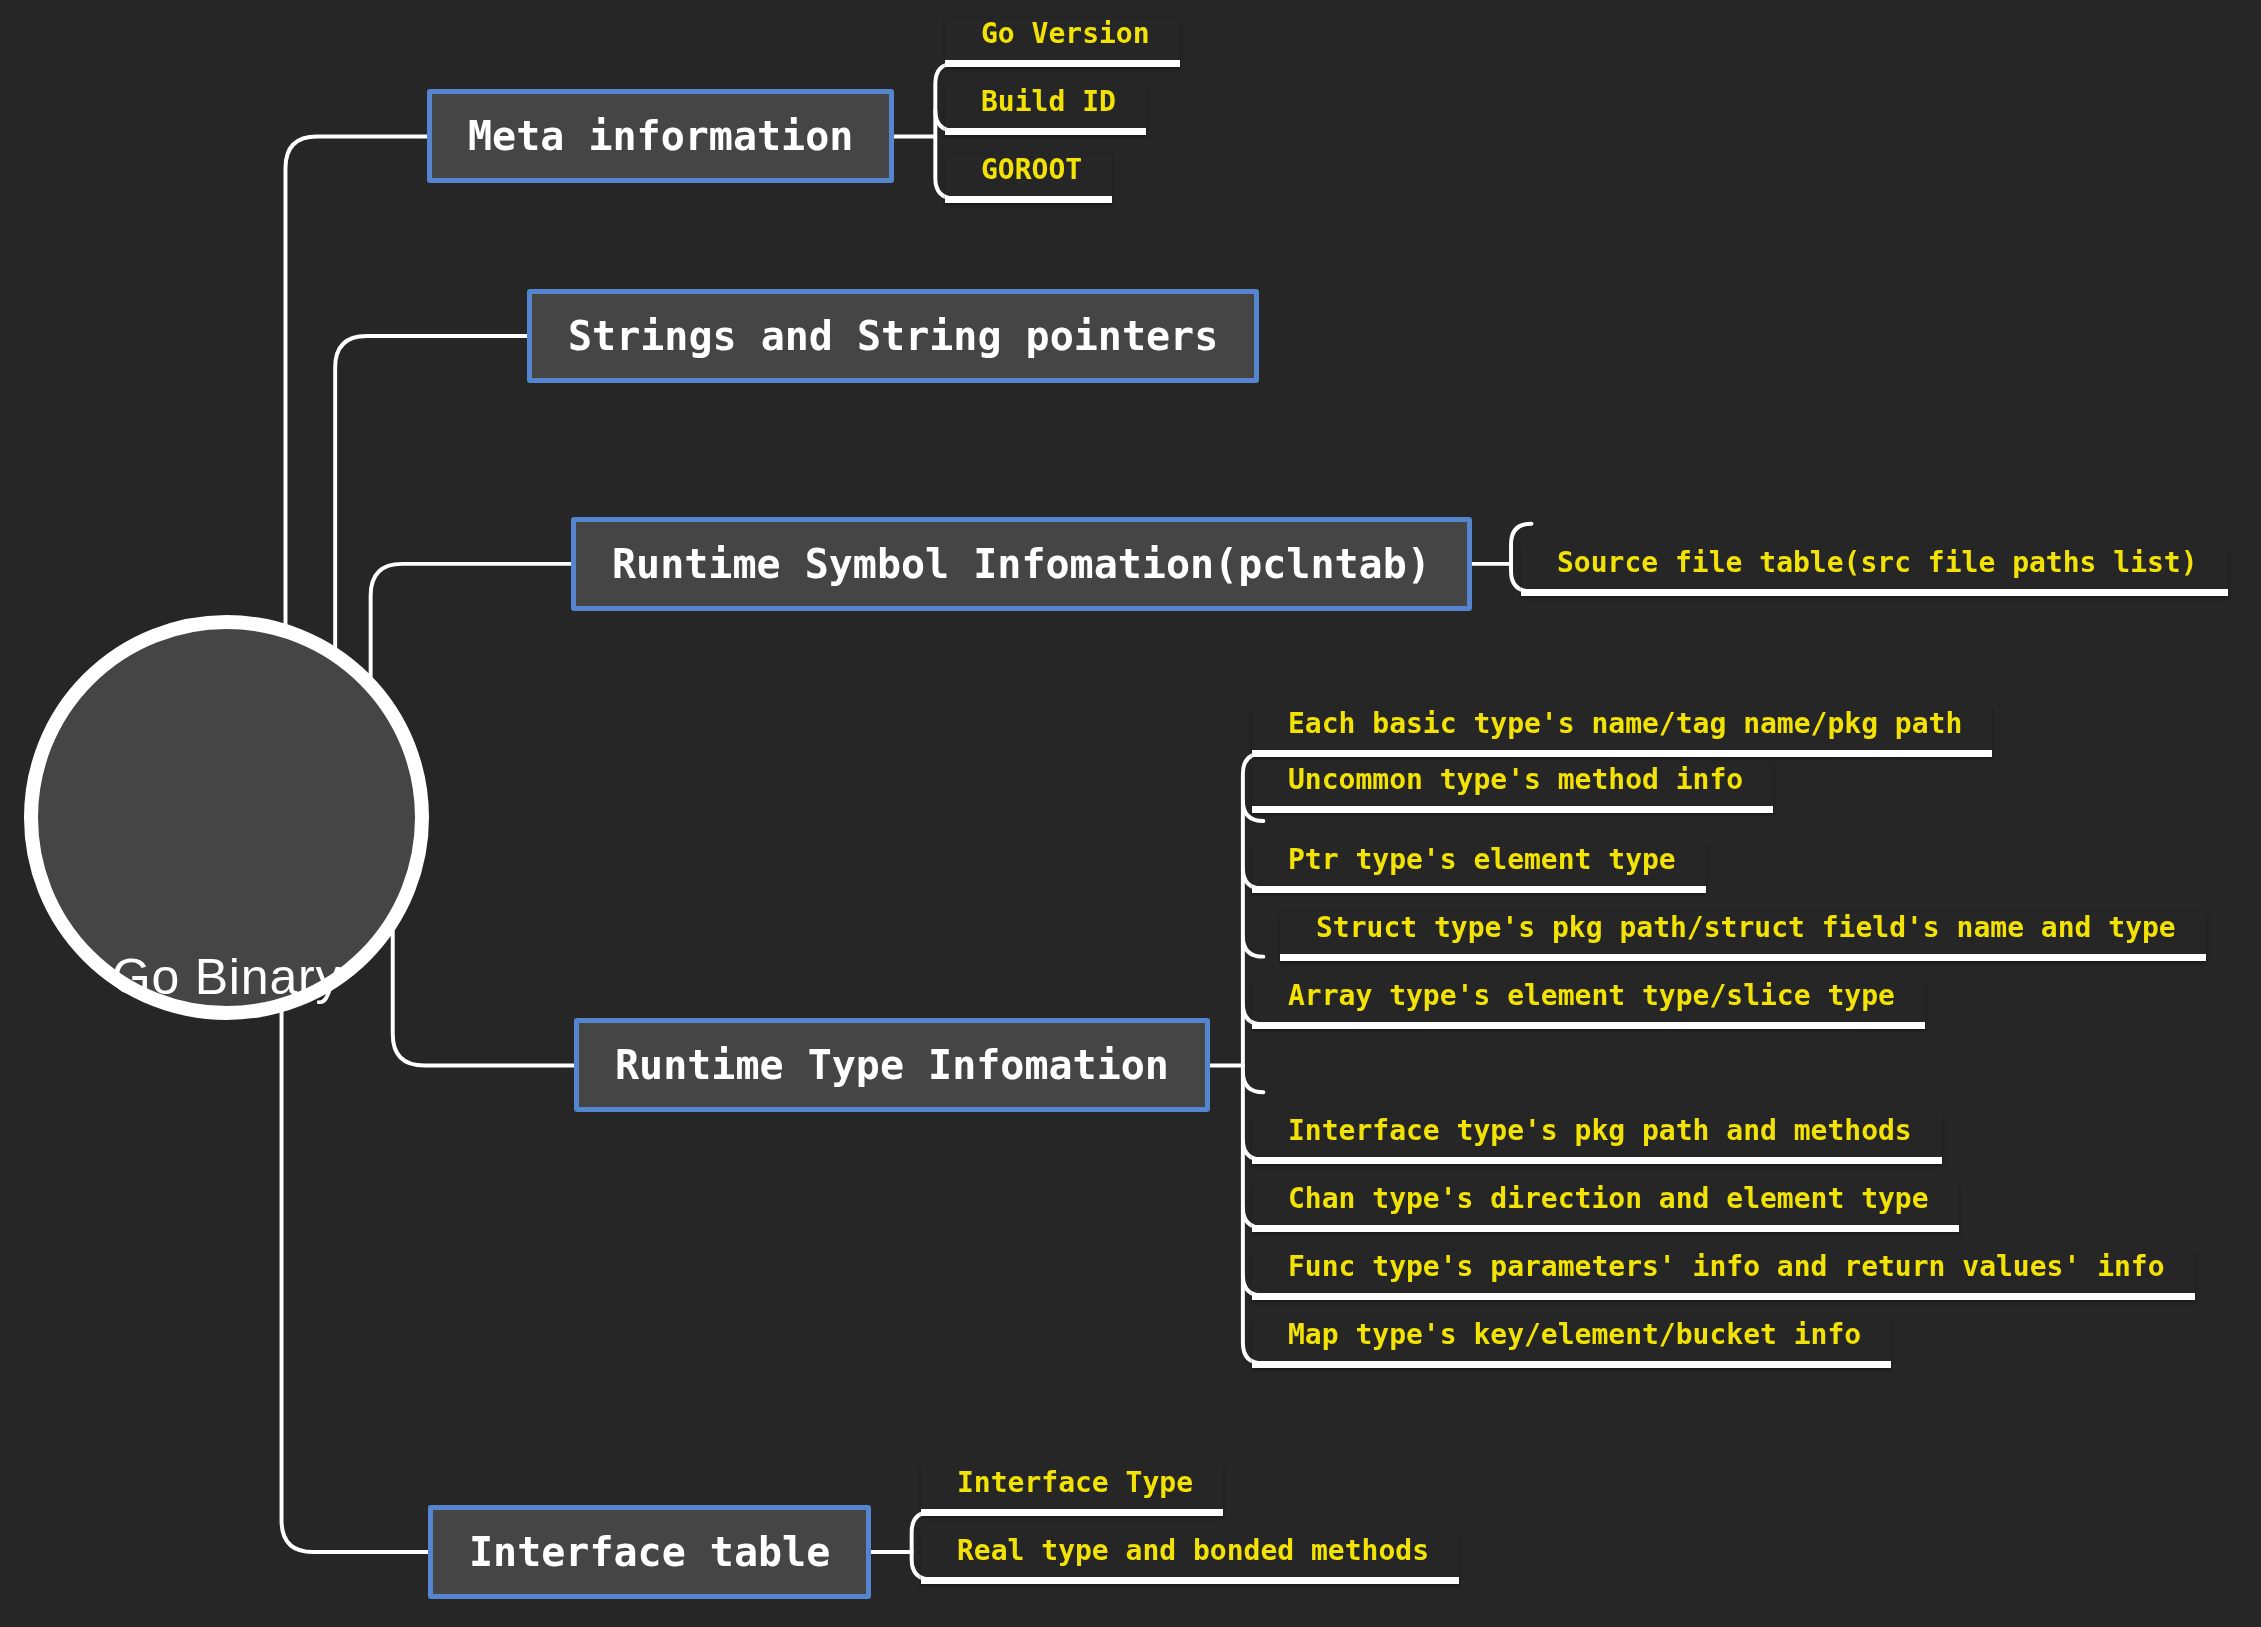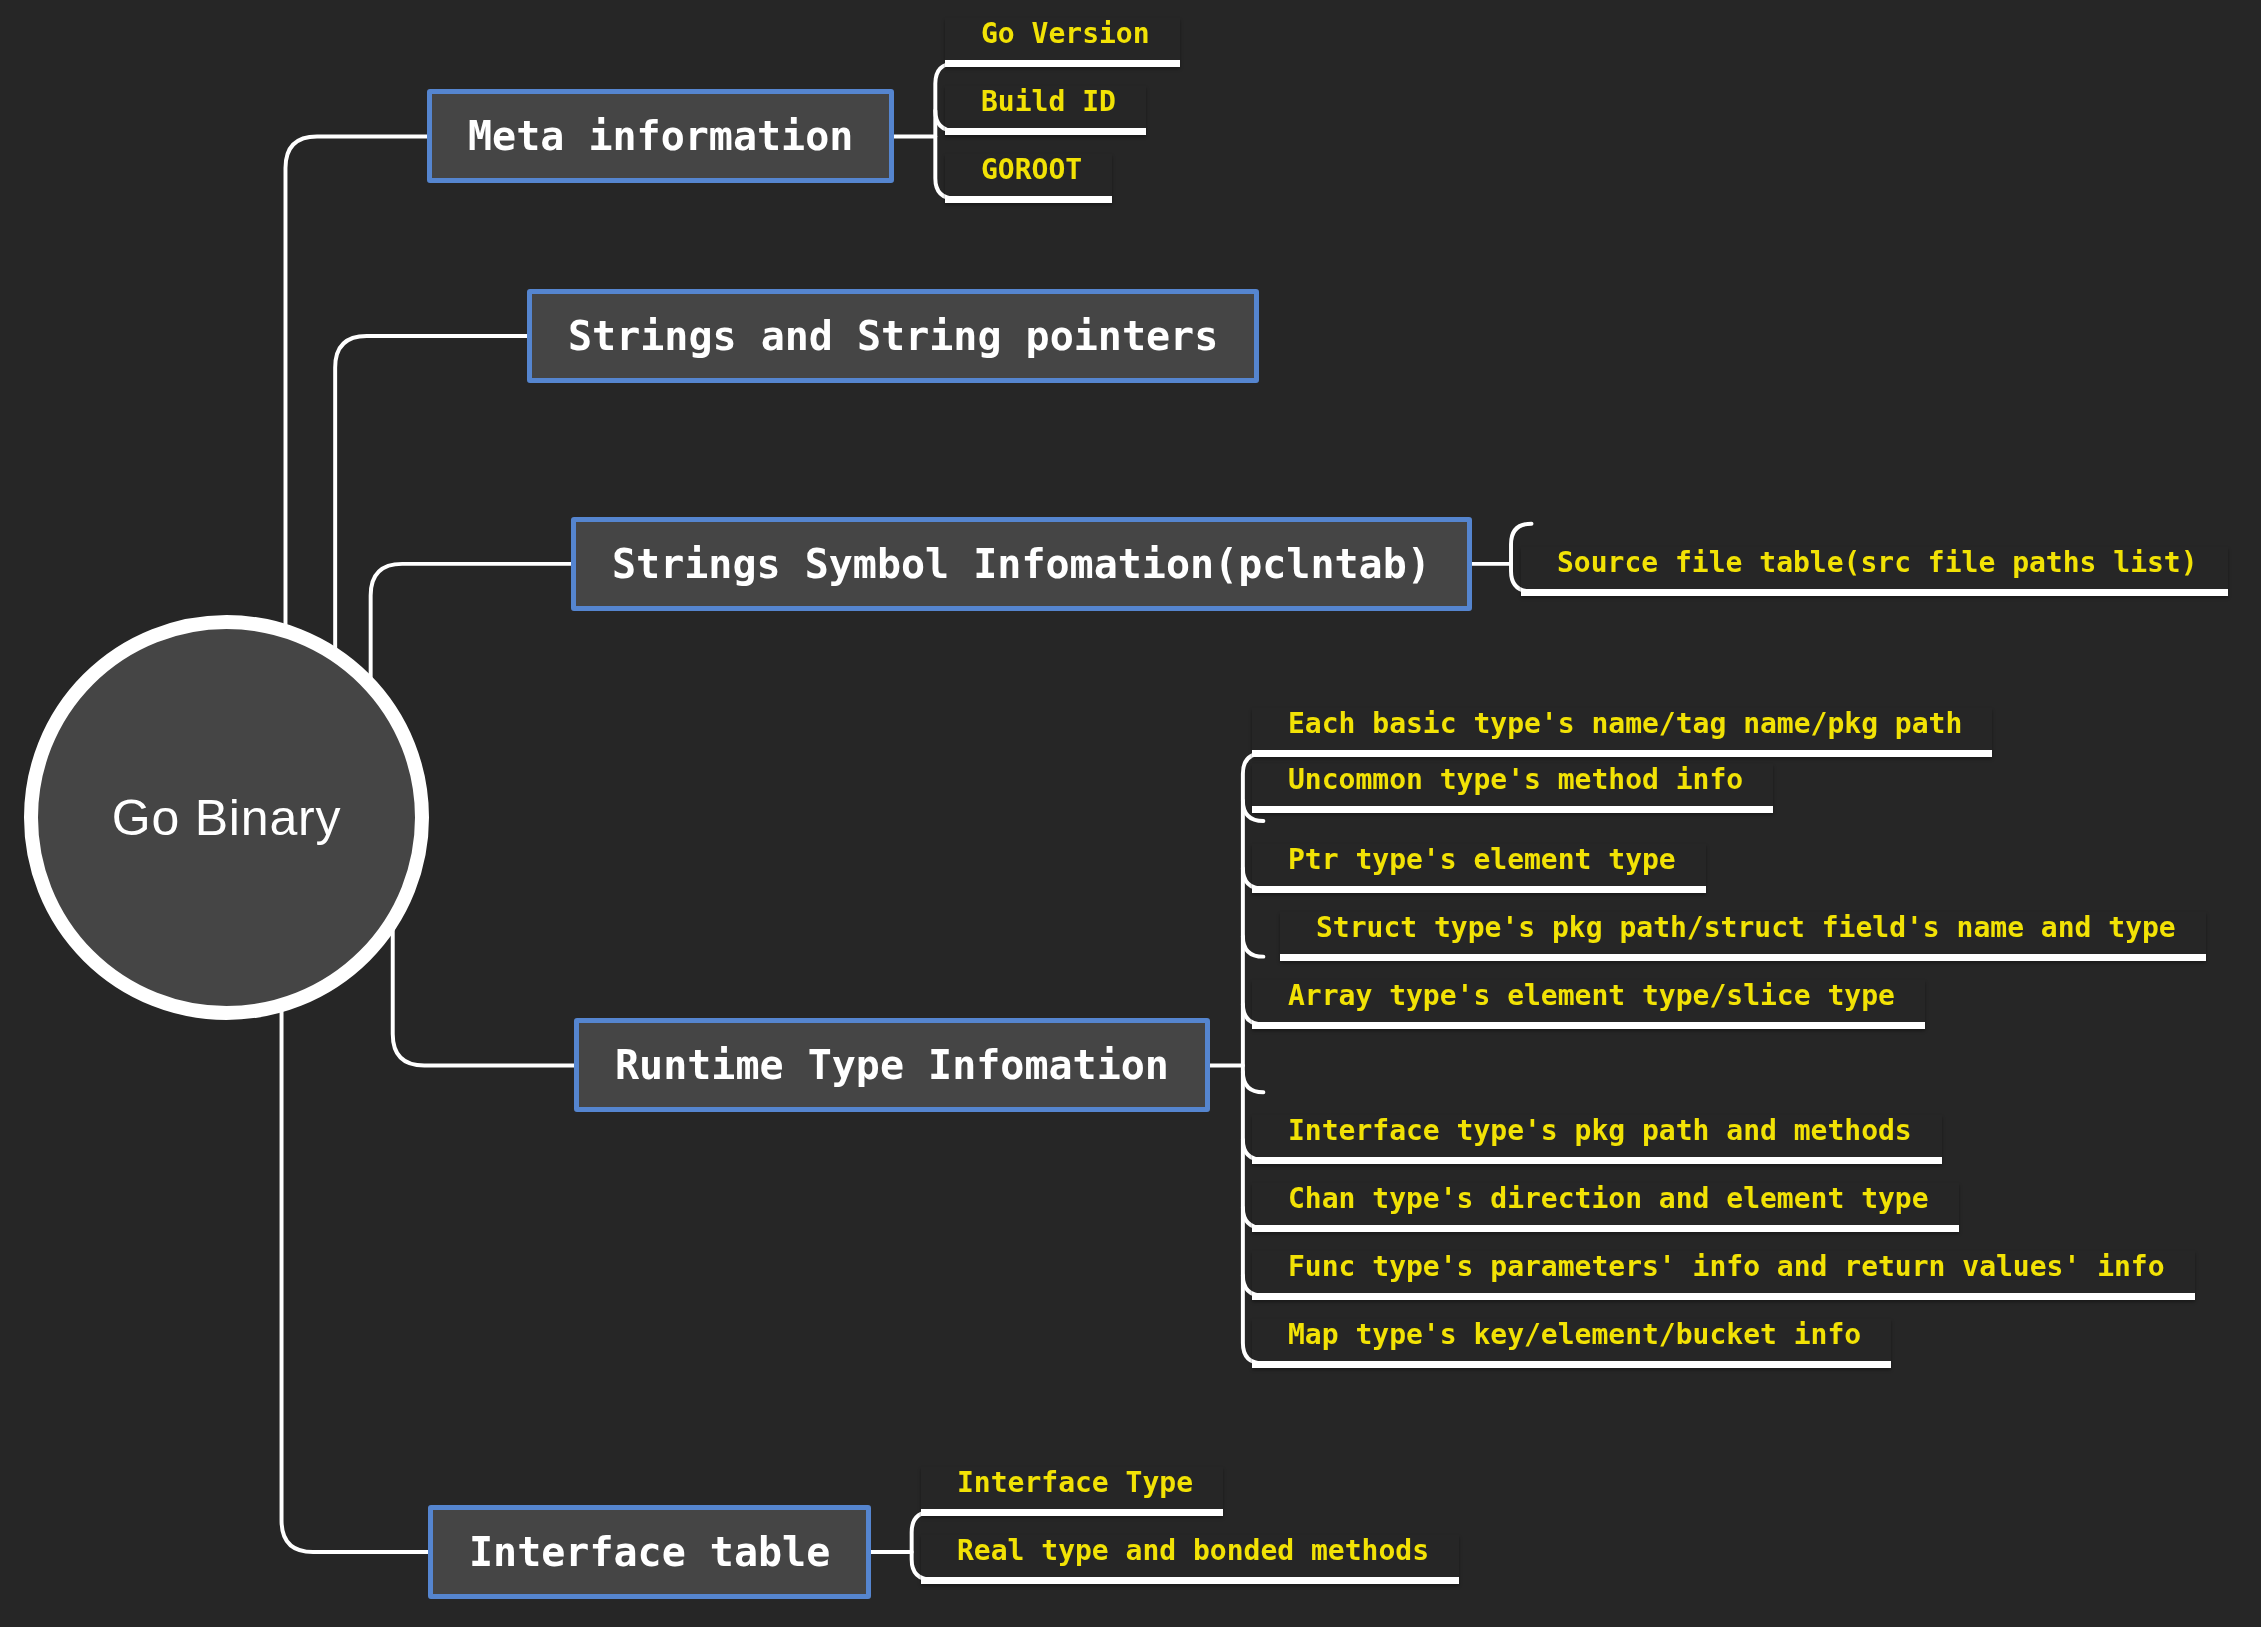--- a/index.html
+++ b/index.html
@@ -13,21 +13,21 @@
   html,body{margin:0;padding:0;background:var(--background);}
   .canvas{
     position:relative;width:2261px;height:1627px;background:var(--background);
     overflow:hidden;font-family:"DejaVu Sans Mono","Liberation Mono",monospace;
   }
   svg.links{position:absolute;left:0;top:0;width:2261px;height:1627px;}
   svg.links path{stroke:var(--line);stroke-width:5;fill:none;stroke-linecap:round;}
   .root{
     position:absolute;left:24px;top:615px;width:405px;height:405px;box-sizing:border-box;
     background:var(--node-fill);border:14px solid var(--line);border-radius:50%;
-    display:flex;align-items:center;justify-content:center;
+    display:flex;align-items:flex-end;justify-content:center;
   }
   .root .root-label{
     font-family:"Liberation Sans","DejaVu Sans",sans-serif;
     font-size:50px;color:var(--node-text);letter-spacing:0.8px;
   }
   .node{
     position:absolute;box-sizing:border-box;white-space:nowrap;
     background:var(--node-fill);border:5.5px solid var(--accent);border-radius:3px;
     color:var(--node-text);font-weight:bold;font-size:40px;line-height:1.15;
     padding:19px 36px;
@@ -74,21 +74,21 @@
     <path d="M 1050 1968 L 1156 1968"></path>
     <path d="M 1182 1917 Q 1156 1917 1156 1943 L 1156 1977 Q 1156 2003 1182 2003"></path>
   </svg>
 
   <div class="root">
     <span class="root-label">Go Binary</span>
   </div>
 
   <div class="node" style="left:427px;top:89px"><span>Meta information</span></div>
   <div class="node" style="left:527px;top:289px"><span>Strings and String pointers</span></div>
-  <div class="node" style="left:571px;top:517px"><span>Strings Symbol Infomation(pclntab)</span></div>
+  <div class="node" style="left:571px;top:517px"><span>Runtime Symbol Infomation(pclntab)</span></div>
   <div class="node" style="left:574px;top:1018px"><span>Runtime Type Infomation</span></div>
   <div class="node" style="left:428px;top:1505px"><span>Interface table</span></div>
 
   <div class="leaf" style="left:945px;top:18px"><span>Go Version</span></div>
   <div class="leaf" style="left:945px;top:86px"><span>Build ID</span></div>
   <div class="leaf" style="left:945px;top:154px"><span>GOROOT</span></div>
 
   <div class="leaf" style="left:1521px;top:547px"><span>Source file table(src file paths list)</span></div>
 
   <div class="leaf" style="left:1252px;top:708px"><span>Each basic type's name/tag name/pkg path</span></div>

